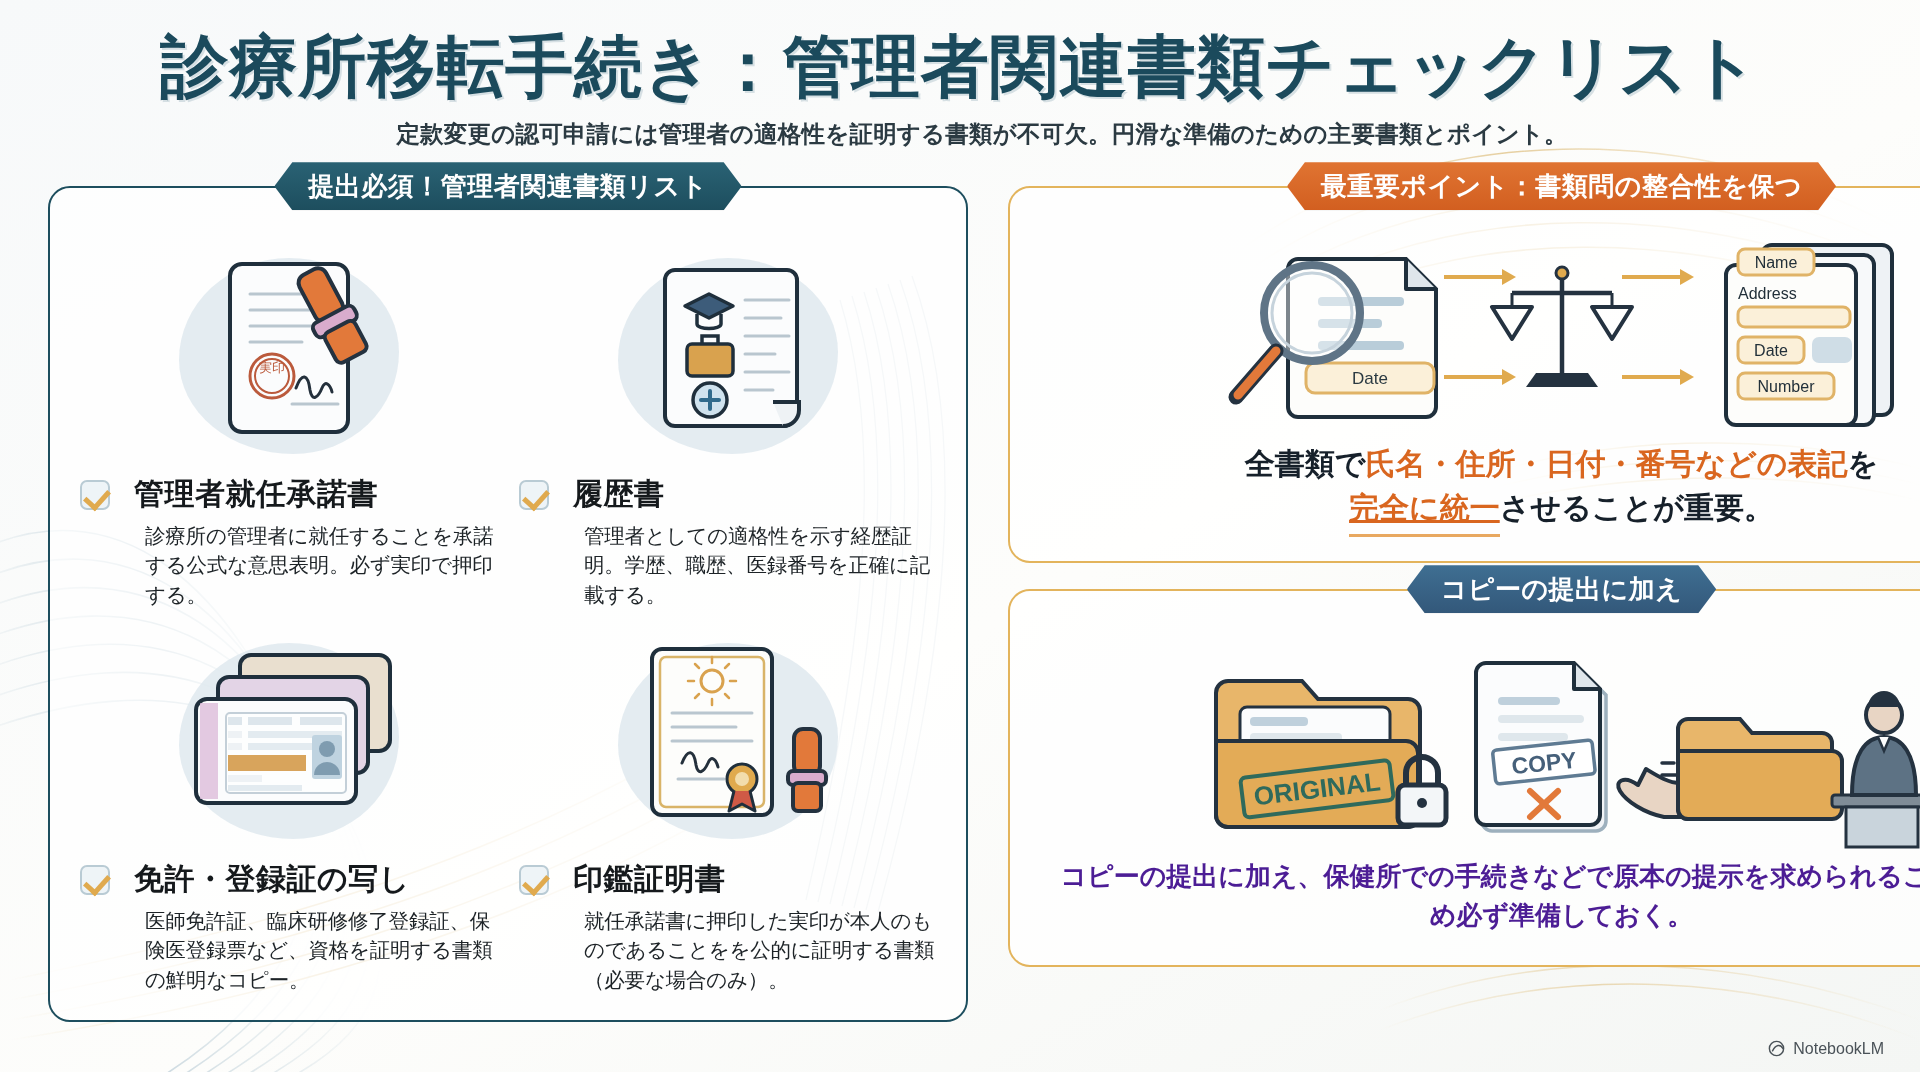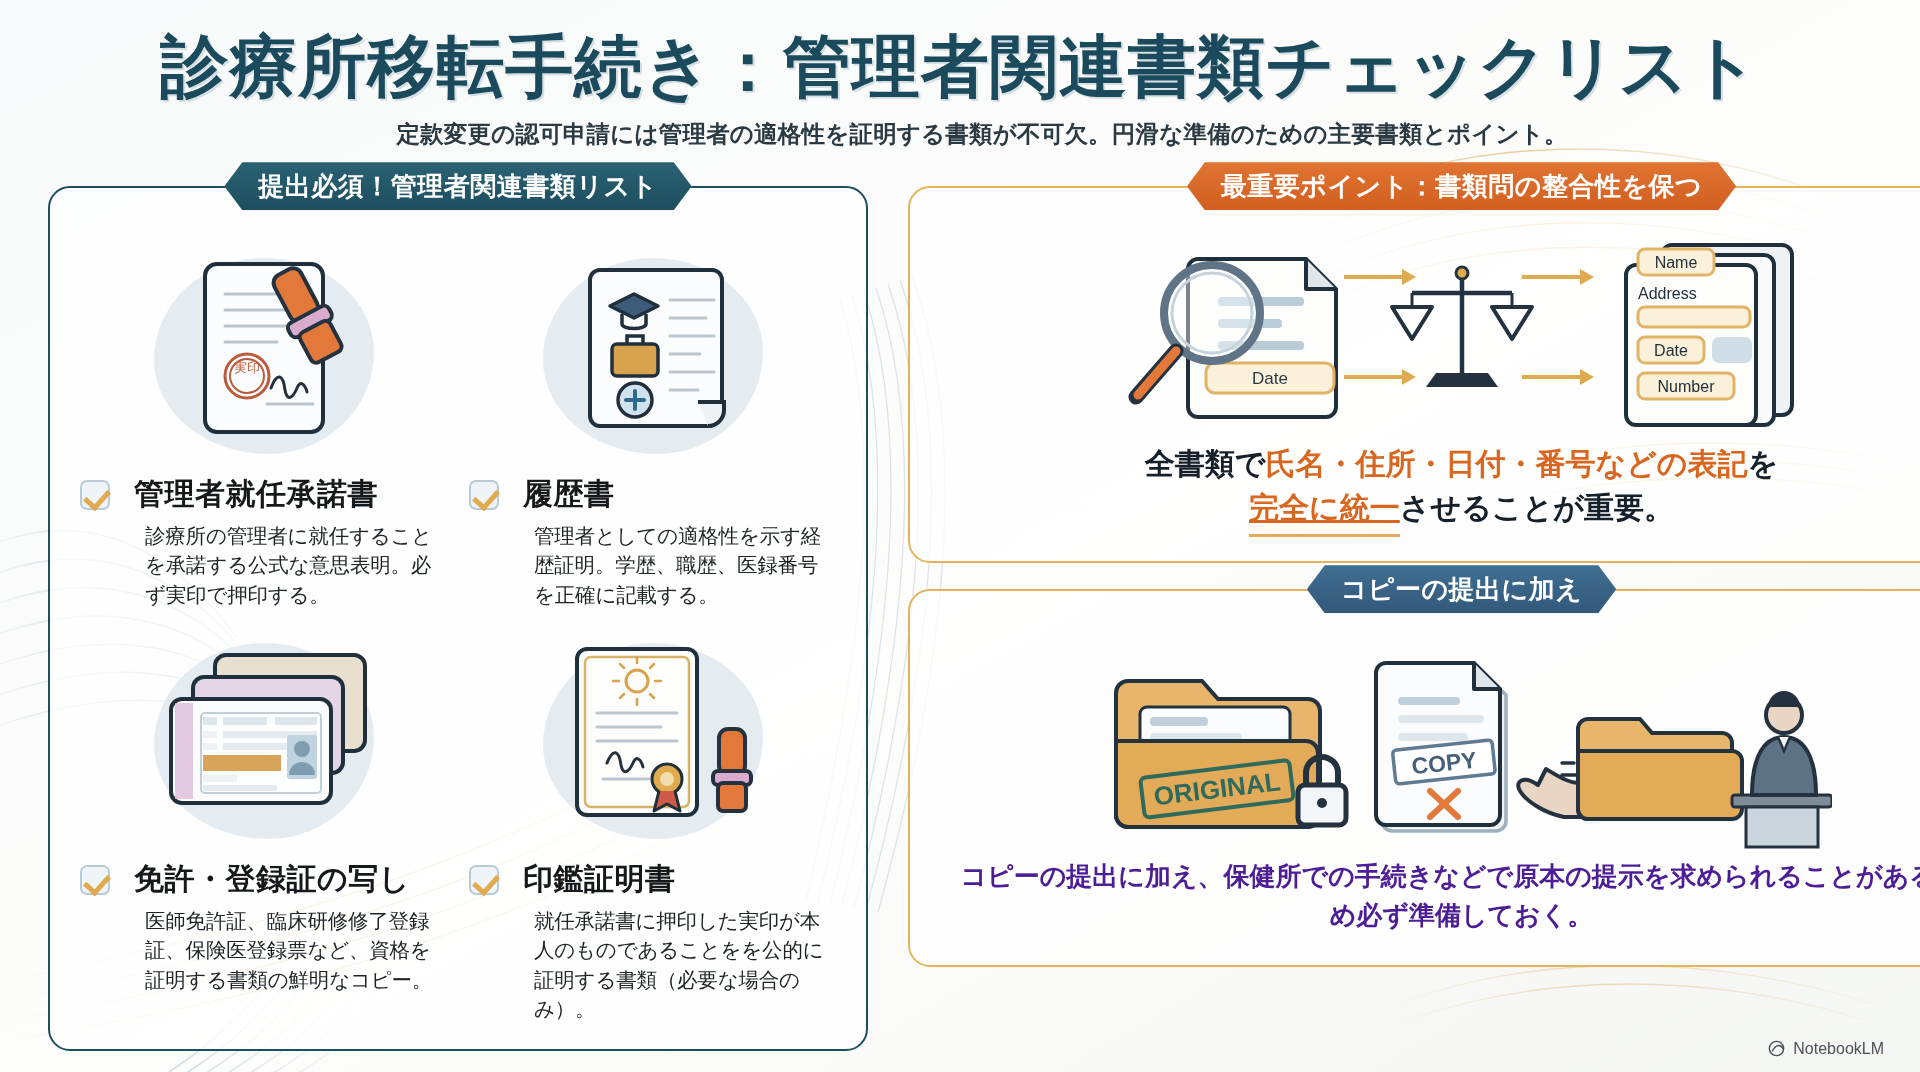--- a/index.html
+++ b/index.html
@@ -43,21 +43,21 @@
   }
 
   
   .columns {
     position: relative; z-index: 3;
     display: flex;
     gap: 40px;
     padding: 36px 48px 0 48px;
     align-items: flex-start;
   }
-  .col-left  { width: 820px; flex: none; }
+  .col-left  { width: 920px; flex: none; }
   .col-right { width: 1107px; flex: none; display: flex; flex-direction: column; gap: 26px; }
 
   
   .panel { position: relative; }
   .ribbon {
     position: absolute;
     top: -24px; left: 50%;
     transform: translateX(-50%);
     height: 48px;
     display: flex; align-items: center; justify-content: center;

